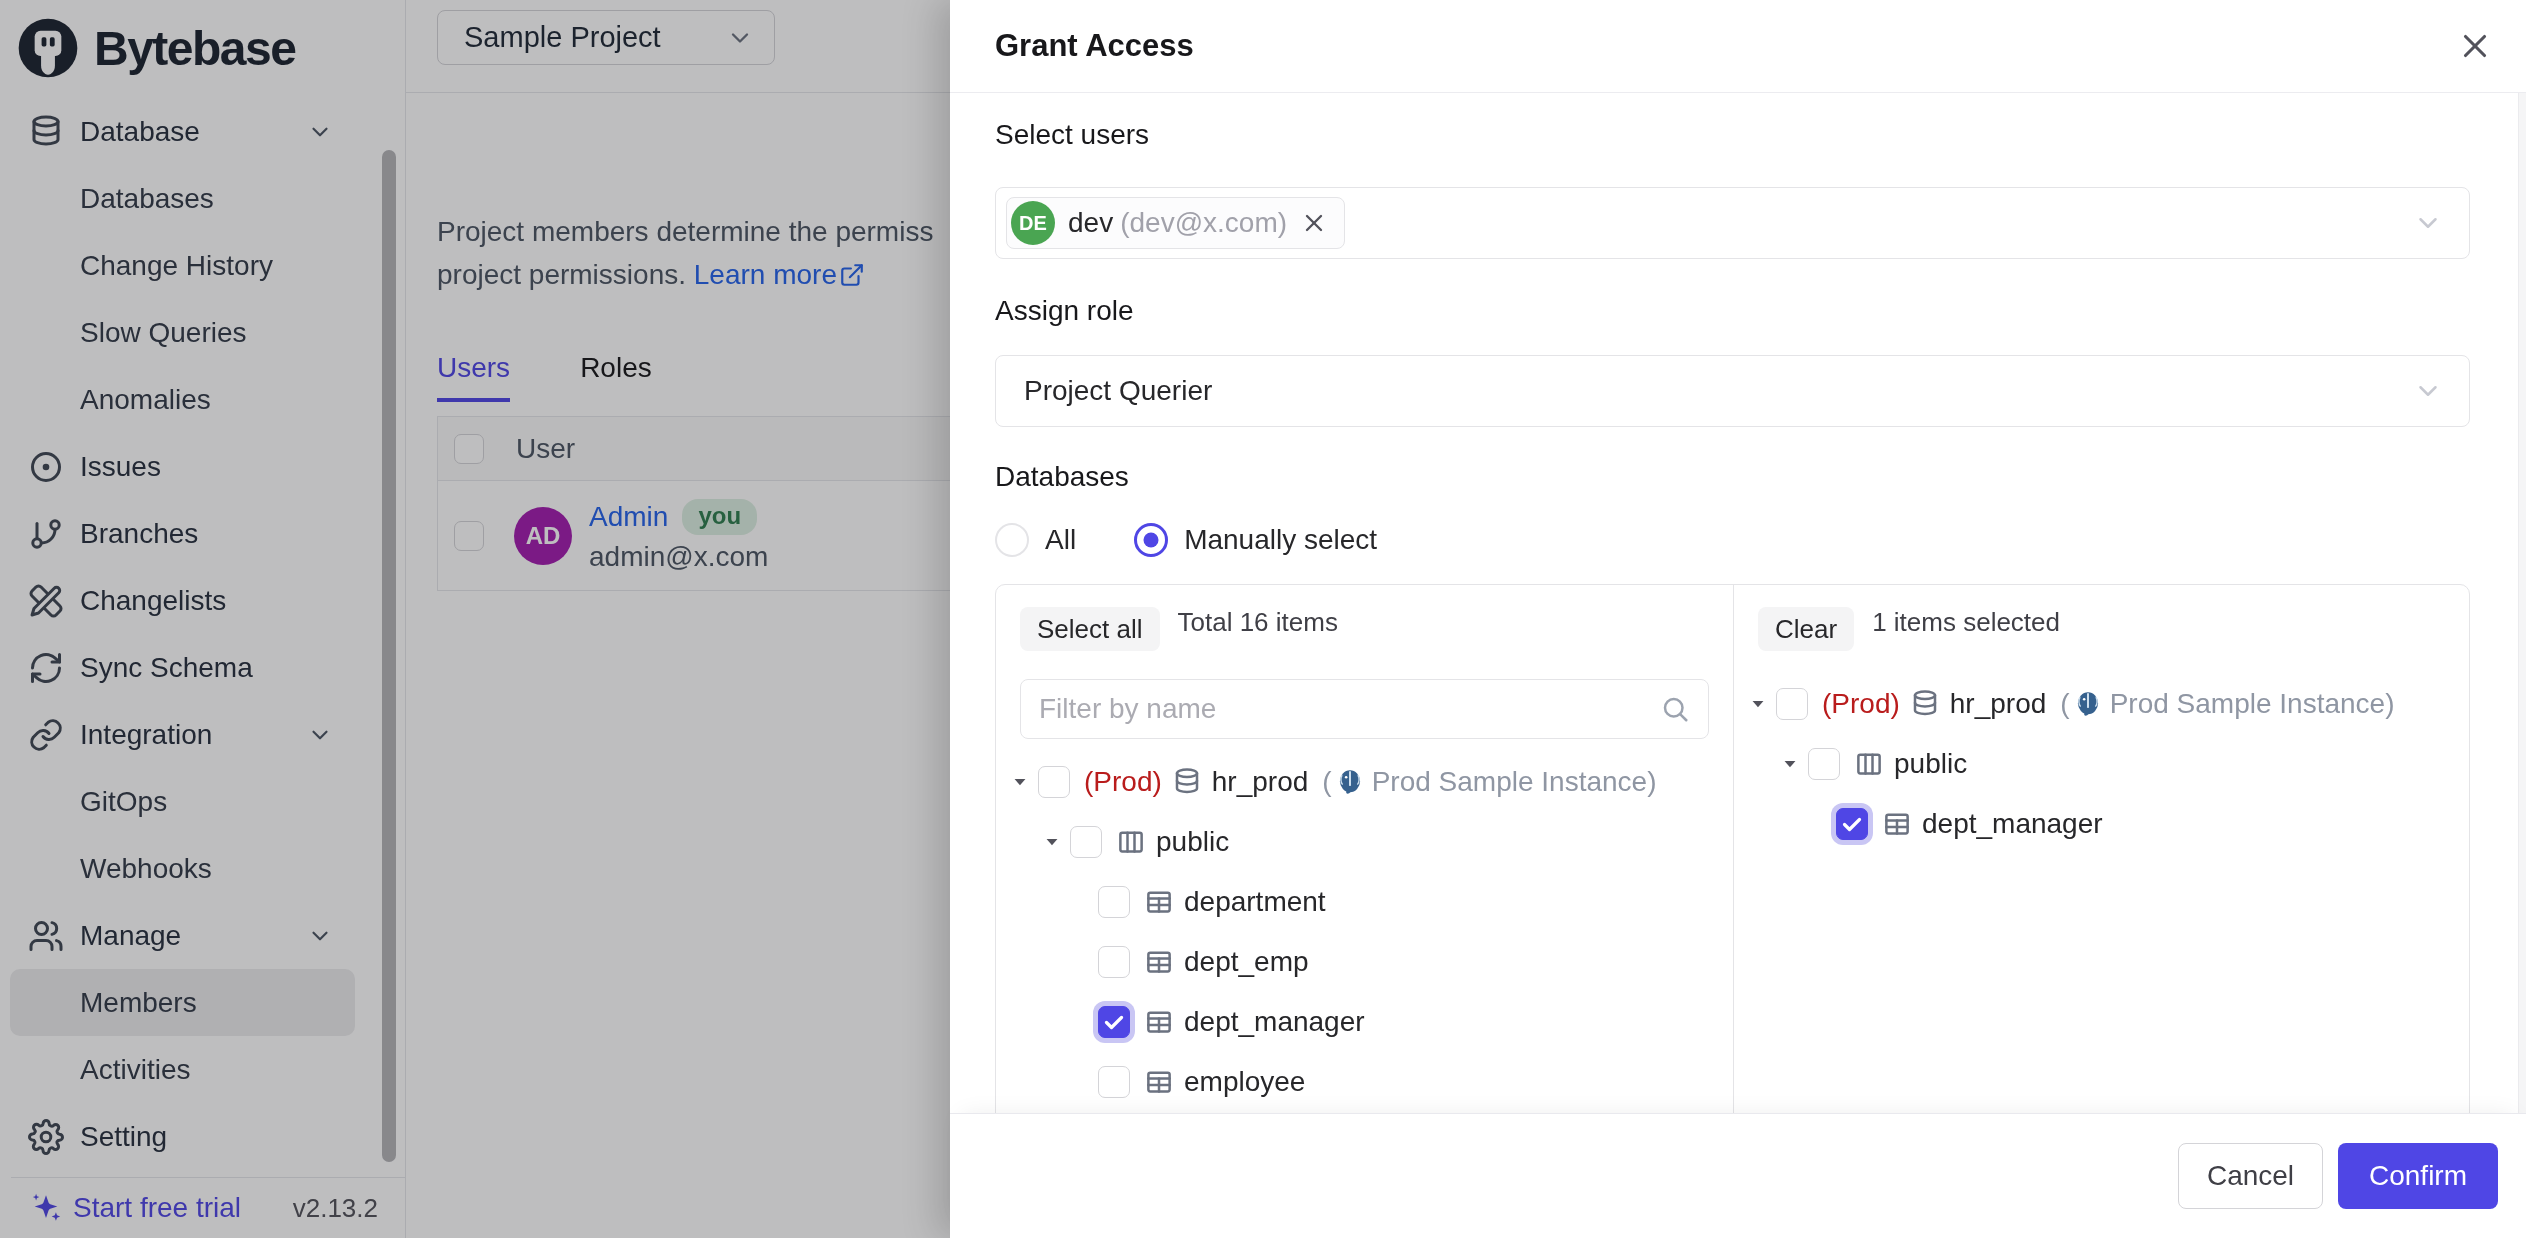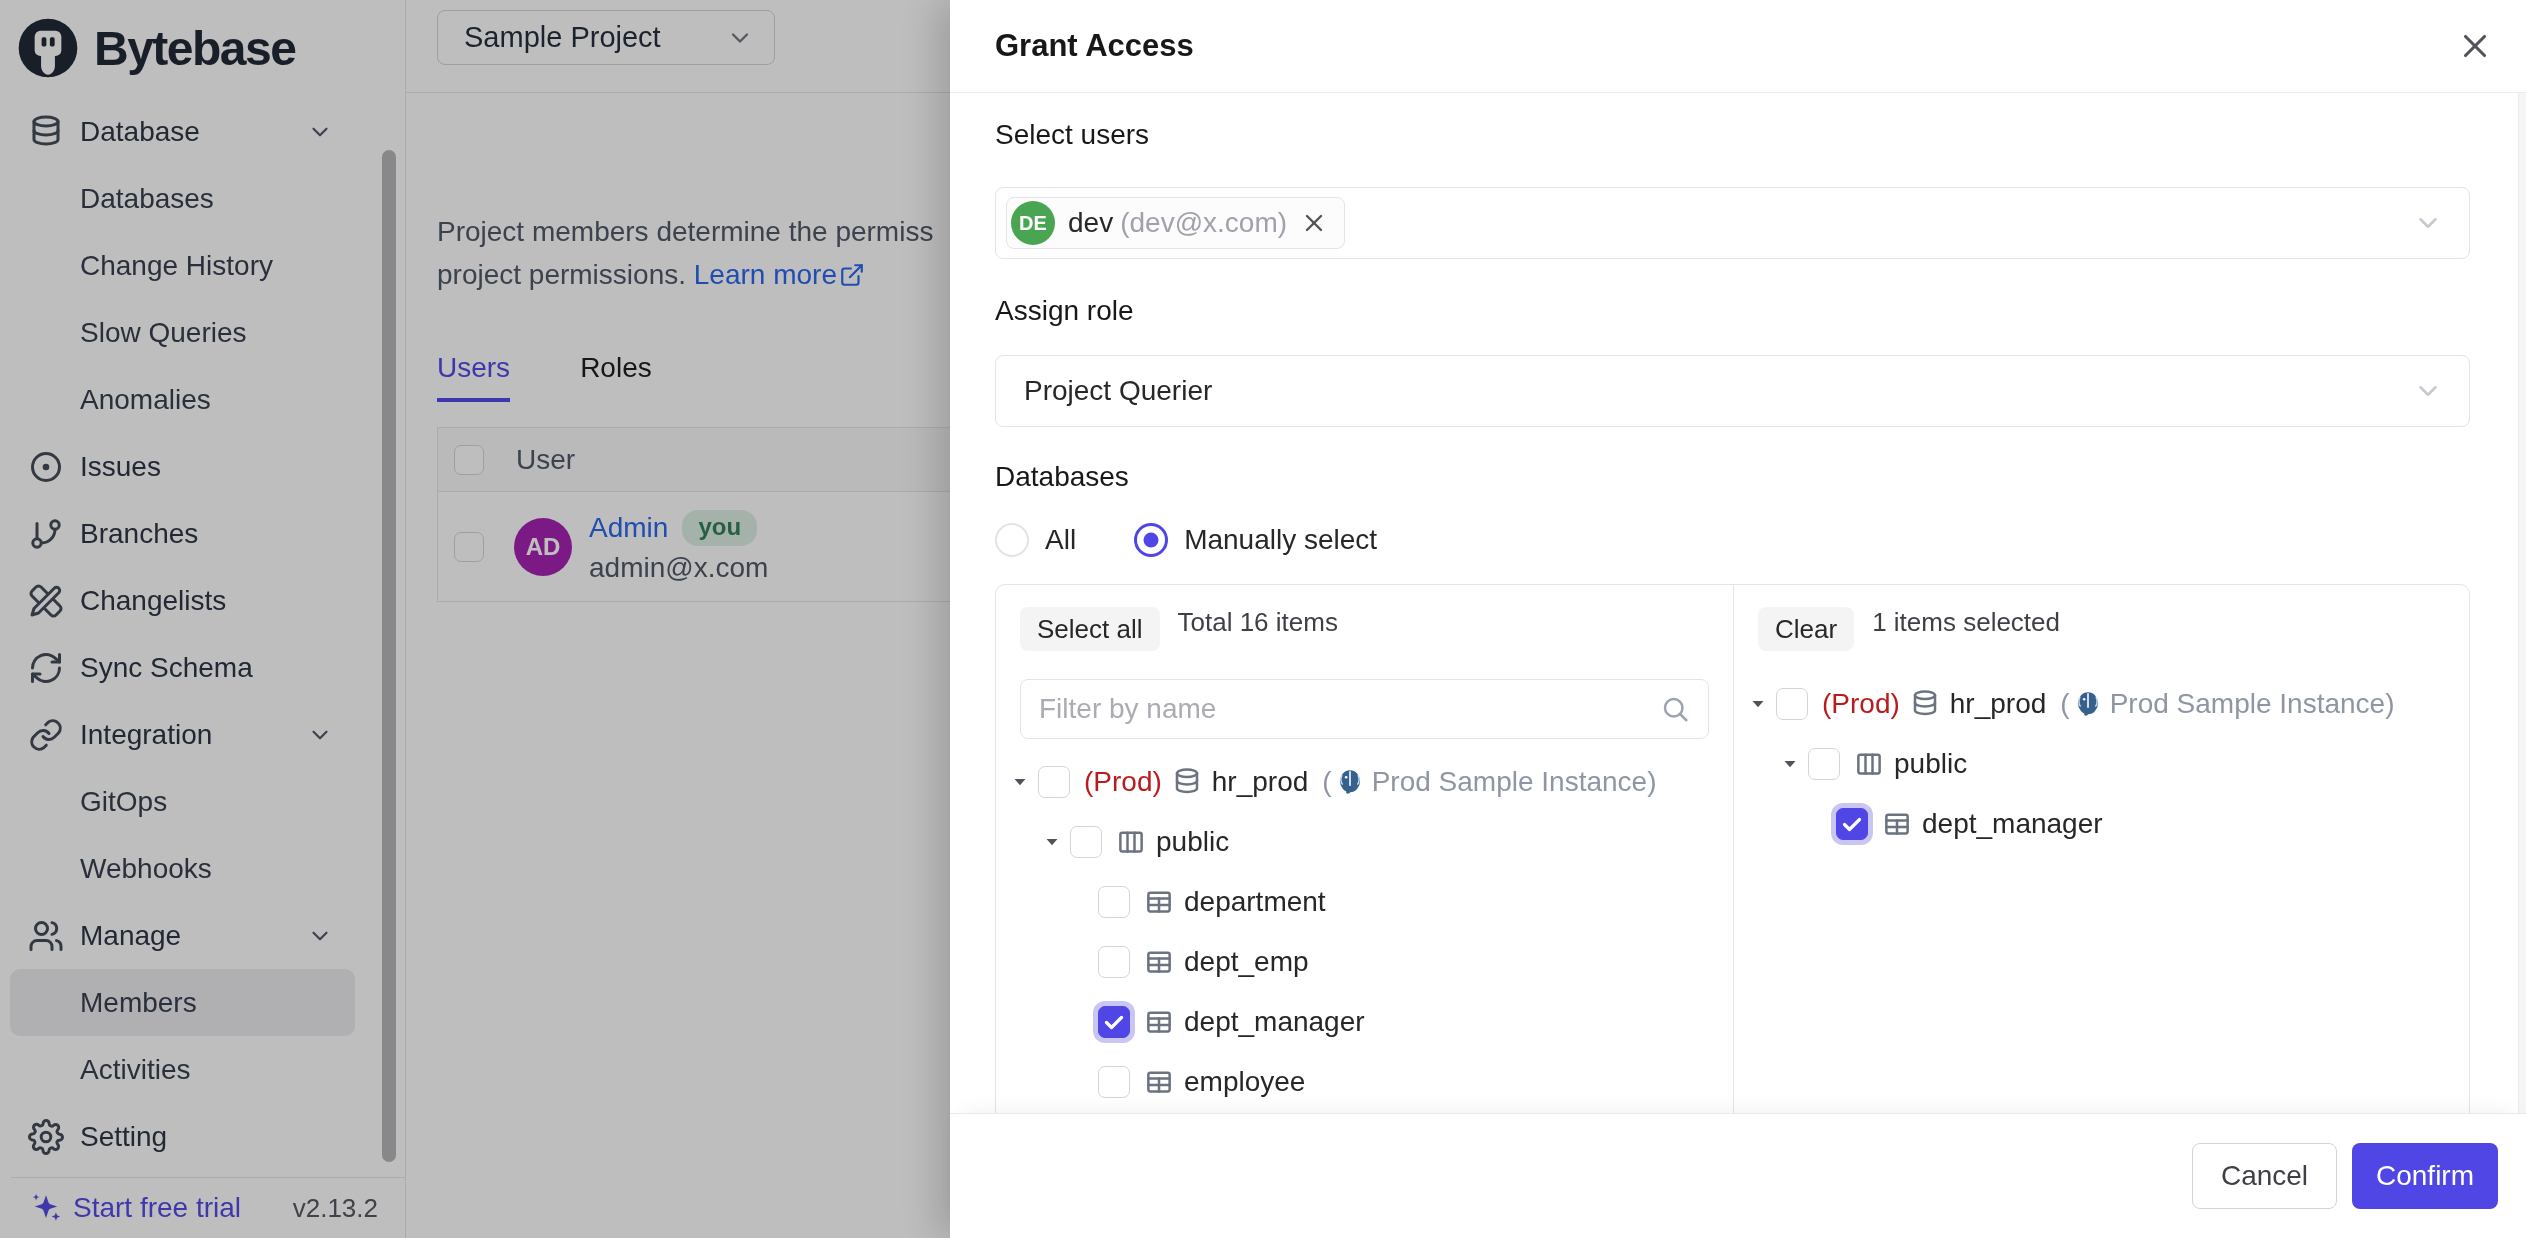--- a/index.html
+++ b/index.html
@@ -38,21 +38,21 @@
     border:1.5px solid #d4d4d8; border-radius:8px; display:flex; align-items:center;
     padding:0 20px 0 26px; font-size:29px; color:#1f2937; cursor:pointer; }
   .proj-select .caret { margin-left:auto; width:28px; height:28px; color:#6b7280; }
   .content { padding:117px 0 0 31px; }
   .desc { font-size:28px; line-height:43px; color:#4b5563; white-space:nowrap; }
   .learn { color:#2563eb; cursor:pointer; display:inline-flex; align-items:center; gap:2px; }
   .learn .ext { width:26px; height:26px; }
   .tabs { display:flex; gap:70px; margin-top:56px; }
   .tab { font-size:28px; color:#18181b; padding-bottom:14px; cursor:pointer; border-bottom:4px solid transparent; }
   .tab.active { color:#4f46e5; font-weight:500; border-bottom-color:#4f46e5; }
-  .table { margin-top:25px; width:562px; border:1px solid #e5e7eb; border-bottom:none; }
+  .table { margin-top:14px; width:562px; border:1px solid #e5e7eb; border-bottom:none; }
   .t-head { height:64px; background:#fafafa; border-bottom:1px solid #e5e7eb; display:flex; align-items:center; padding-left:16px; }
   .t-head .t-label { font-size:28px; font-weight:500; color:#4b5563; margin-left:32px; }
   .t-row { height:110px; border-bottom:1px solid #e5e7eb; display:flex; align-items:center; padding-left:16px; }
   .cb { width:32px; height:32px; border:1.5px solid #d4d4d8; border-radius:7px; background:#fff; flex:none; cursor:pointer; }
   .cb.small { width:30px; height:30px; }
   .cb.checked { background:#4f46e5; border-color:#4f46e5; box-shadow:0 0 0 5px #c9c6f4; display:flex; align-items:center; justify-content:center; }
   .avatar { width:58px; height:58px; border-radius:50%; background:#a21caf; color:#fff; font-size:24px; font-weight:600;
     display:flex; align-items:center; justify-content:center; margin-left:30px; flex:none; }
   .t-user { margin-left:17px; }
   .t-name-line { display:flex; align-items:center; gap:14px; }
@@ -122,21 +122,21 @@
   .gray-txt { font-size:28px; color:#b91c1c; margin-right:10px; }
   .node-label { font-size:28px; color:#27272a; }
   .suffix-open { font-size:28px; color:#8f96a3; margin-left:14px; }
   .suffix-label { font-size:28px; color:#8f96a3; }
 
   .d-footer { height:125px; flex:none; border-top:1px solid #e9e9ee; background:#fff;
     box-shadow:0 -10px 22px -12px rgba(0,0,0,0.08); display:flex; align-items:center;
     justify-content:flex-end; gap:15px; padding:0 28px; position:relative; z-index:2; }
   .btn { height:66px; border-radius:8px; font-family:inherit; font-size:28px; cursor:pointer; }
   .btn-cancel { width:145px; background:#fff; border:1.5px solid #d4d4d8; color:#3f3f46; }
-  .btn-confirm { width:146px; background:#4f46e5; border:none; color:#fff; }
+  .btn-confirm { width:160px; background:#4f46e5; border:none; color:#fff; }
 
   .check-mark { width:24px; height:24px; }
 </style>
 </head>
 <body>
 
 <aside class="sidebar">
   <div class="logo">
     <span>
       <svg width="64" height="64" viewBox="0 0 24 24">

